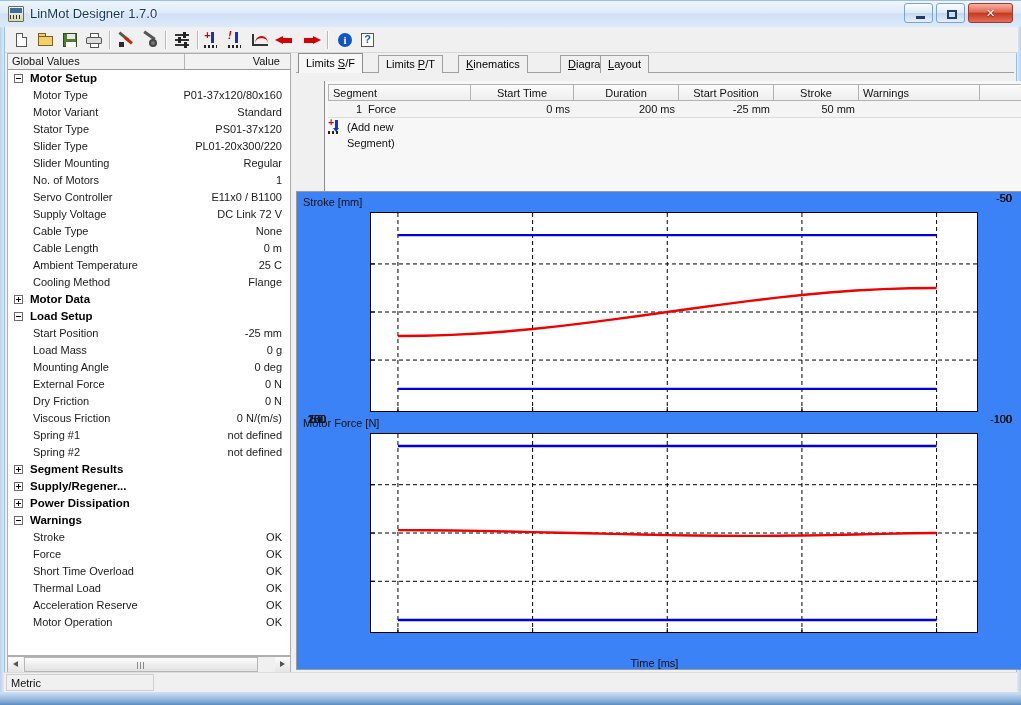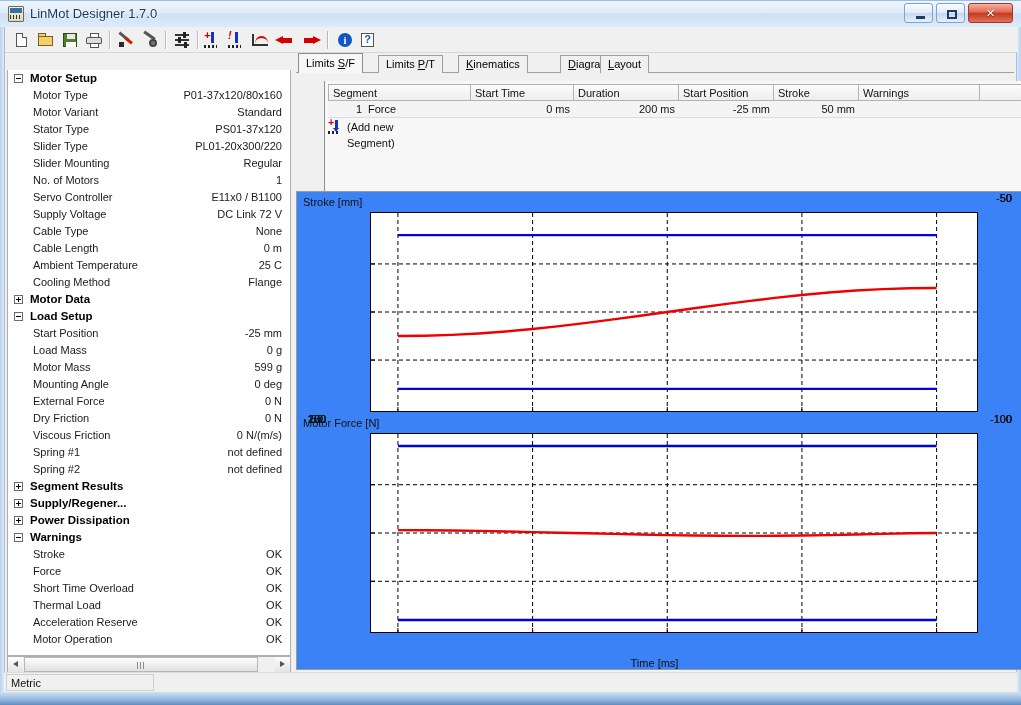--- a/index.html
+++ b/index.html
@@ -238,21 +238,21 @@
     box-sizing:border-box;
   }
   .sh{
     position:absolute;top:0;height:17px;line-height:16px;
     background:linear-gradient(180deg,#fbfbfb,#eeeeee);
     border:1px solid #b2b2b2;border-left:none;
     font-size:11px;color:#111;box-sizing:border-box;
     padding:0 4px;white-space:nowrap;
   }
   .sh.first{border-left:1px solid #b2b2b2;}
-  .sh.r{text-align:left;}
+  .sh.r{text-align:center;}
   #seg-row{
     position:absolute;left:3px;top:20px;width:711px;height:16px;
     background:#f4f4f4;border-bottom:1px solid #dcdcdc;
   }
   .sc{position:absolute;top:0;height:16px;line-height:16px;font-size:11px;color:#111;white-space:nowrap;}
   .sc.r{text-align:right;}
   #add-seg{
     position:absolute;left:3px;top:38px;height:16px;line-height:16px;
   }
   #add-seg-icon{
@@ -410,20 +410,24 @@
           <span class="ico-info">i</span>
         </div>
       <div class="tb" style="left:352px">
           <span class="ico-help"></span>
         </div>
     </div>
 
     <div id="main">
 
       <div id="left-panel" style="top:0;">
+        <div id="grid-header">
+          <div class="hcell" id="hc-name">Global Values</div>
+          <div class="hcell" id="hc-value">Value</div>
+        </div>
         <div id="grid-body">
             <div class="row">
               <span class="expander"></span>
               <span class="grouplabel">Motor Setup</span>
             </div>
             <div class="row">
               <span class="lbl">Motor Type</span>
               <span class="val">P01-37x120/80x160</span>
             </div>
             <div class="row">
@@ -478,24 +482,20 @@
               <span class="expander"></span>
               <span class="grouplabel">Load Setup</span>
             </div>
             <div class="row">
               <span class="lbl">Start Position</span>
               <span class="val">-25 mm</span>
             </div>
             <div class="row">
               <span class="lbl">Load Mass</span>
               <span class="val">0 g</span>
-            </div>
-            <div class="row">
-              <span class="lbl">Motor Mass</span>
-              <span class="val">599 g</span>
             </div>
             <div class="row">
               <span class="lbl">Mounting Angle</span>
               <span class="val">0 deg</span>
             </div>
             <div class="row">
               <span class="lbl">External Force</span>
               <span class="val">0 N</span>
             </div>
             <div class="row">

